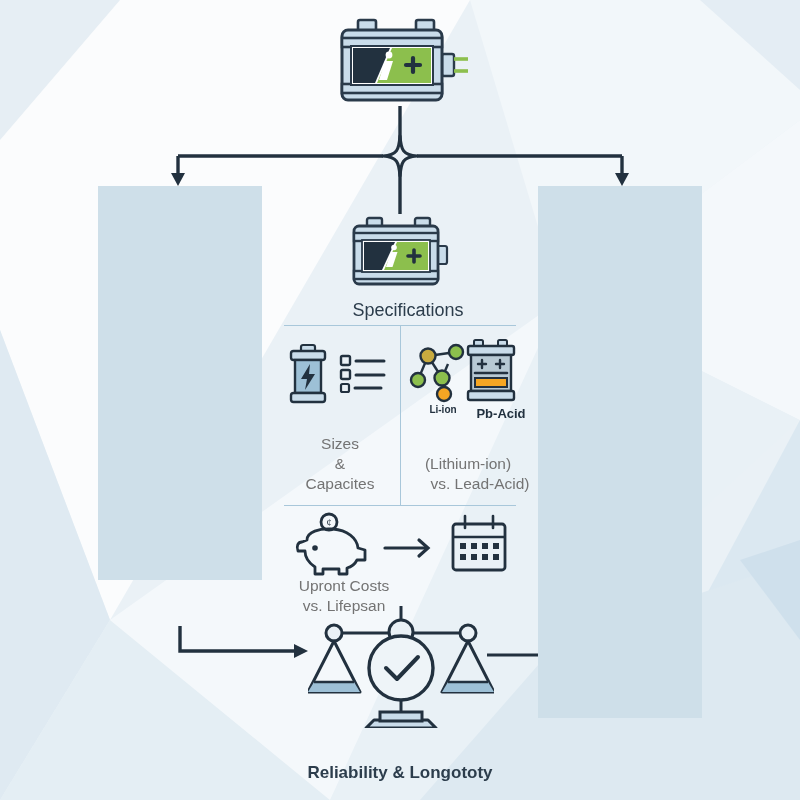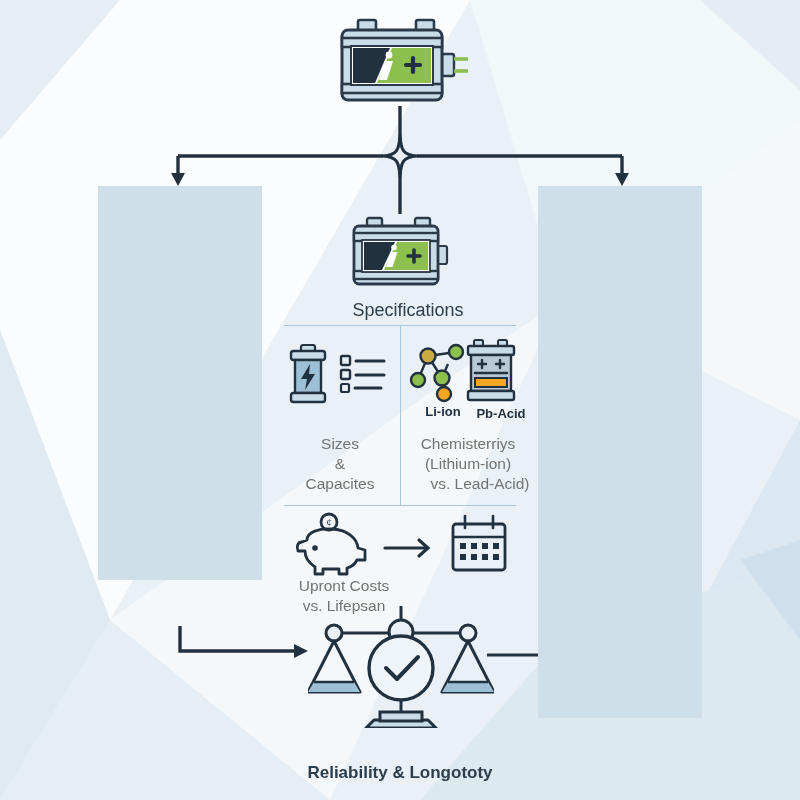--- a/index.html
+++ b/index.html
@@ -43,21 +43,21 @@
     font-size:18px;color:#2c3d4c;
   }
   .vsep{position:absolute;width:1px;background:#a8c7da;}
   .hsep{position:absolute;height:1px;background:#a8c7da;}
 
   .bottom-caption{
     position:absolute;left:0;width:800px;text-align:center;
     font-size:17px;line-height:25px;color:#2c3d4c;
   }
   .chem-tag{
-    position:absolute;font-size:13px;font-weight:bold;color:#22313f;
+    position:absolute;font-size:10px;font-weight:bold;color:#22313f;
     text-align:center;
   }
   svg{display:block;}
 </style>
 </head>
 <body>
 
 <div id="stage">
 
   <svg class="bg" width="800" height="800" viewBox="0 0 800 800">
@@ -415,21 +415,20 @@
           <line x1="67" y1="35" x2="99" y2="35" stroke-width="2.6"></line>
         </g>
         <rect x="67" y="40" width="32" height="9" fill="#f5a623" stroke="#22313f" stroke-width="2"></rect>
       </g>
     </svg>
   </div>
 
   <div class="chem-tag" style="left:410px;top:404px;width:66px;">Li-ion</div>
   <div class="chem-tag" style="left:472px;top:406px;width:58px;font-size:13px;">Pb-Acid</div>
 
-  <div class="layer center-label" style="left:404px;top:434px;width:128px;">Chemisterriys</div>
   <div class="layer center-label" style="left:404px;top:454px;width:128px;">(Lithium-ion)</div>
   <div class="layer center-label" style="left:416px;top:474px;width:128px;">vs. Lead-Acid)</div>
 
   <div class="layer" style="left:285px;top:512px;">
     <svg width="224" height="64" viewBox="0 0 224 64">
       <g fill="none" stroke="#22313f" stroke-width="2.8" stroke-linejoin="round">
         <circle cx="44" cy="10" r="8"></circle>
         <text x="44" y="14" font-size="10" fill="#22313f" stroke="none" text-anchor="middle" font-family="Liberation Serif, serif">¢</text>
         <path d="M22,28 C22,20 34,16 48,17 C62,18 72,26 73,36 L80,38 L80,48 L72,48 C70,52 66,55 62,56 L62,62 L54,62 L54,57 L38,57 L38,62 L30,62 L30,55 C24,51 20,45 20,39 L13,39 C11,34 13,30 17,30 Z"></path>
         <circle cx="30" cy="36" r="2.8" fill="#22313f" stroke="none"></circle>

